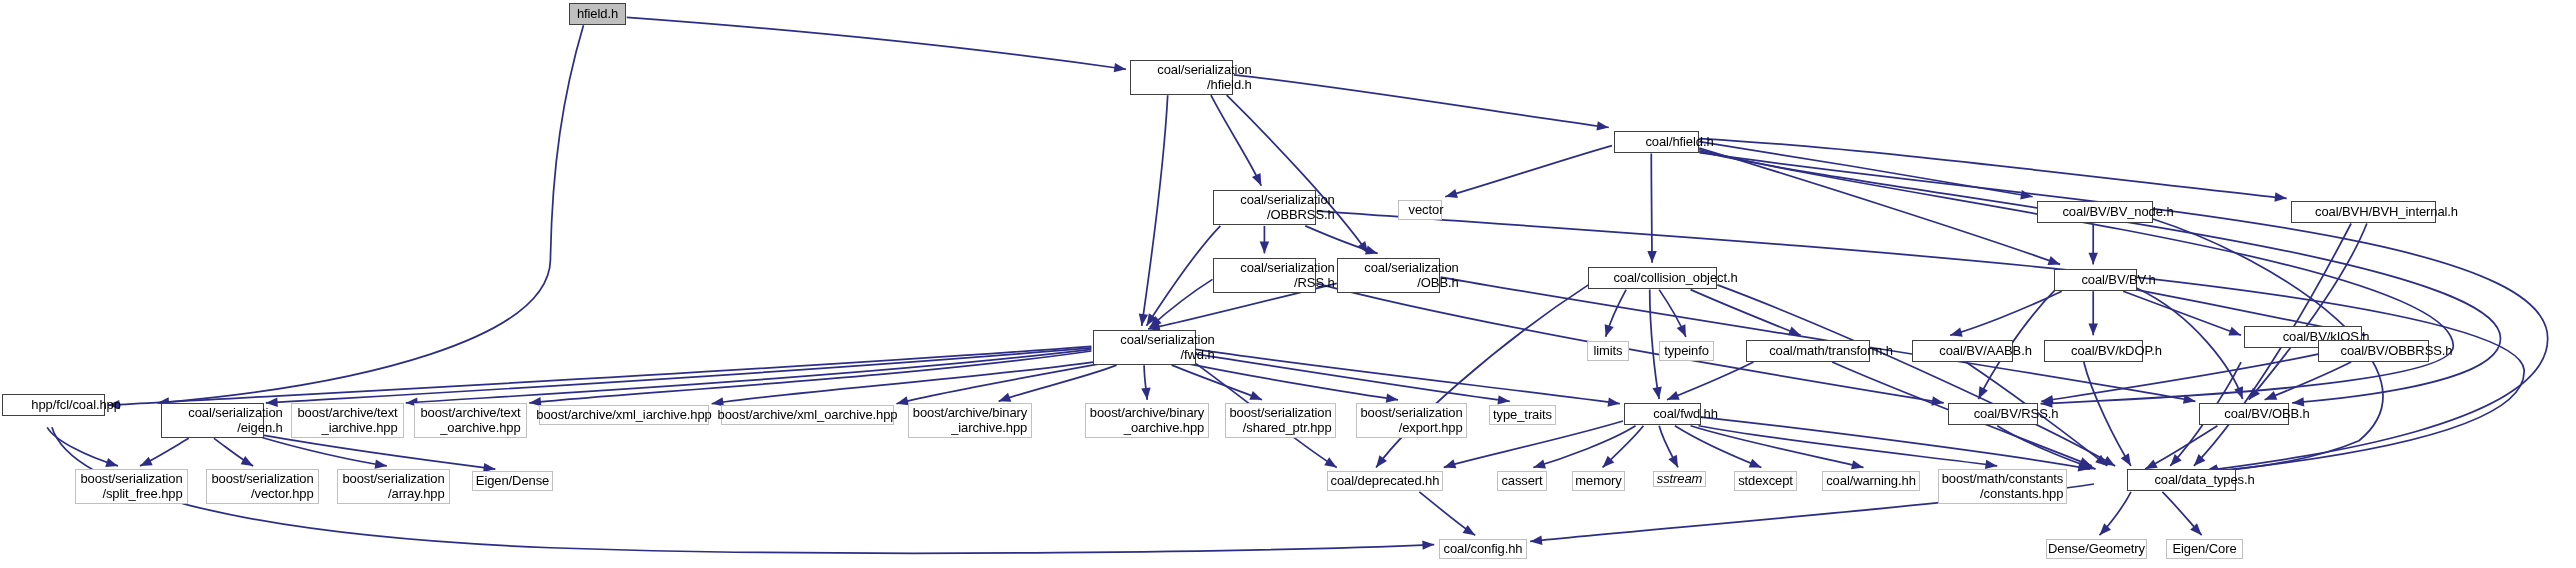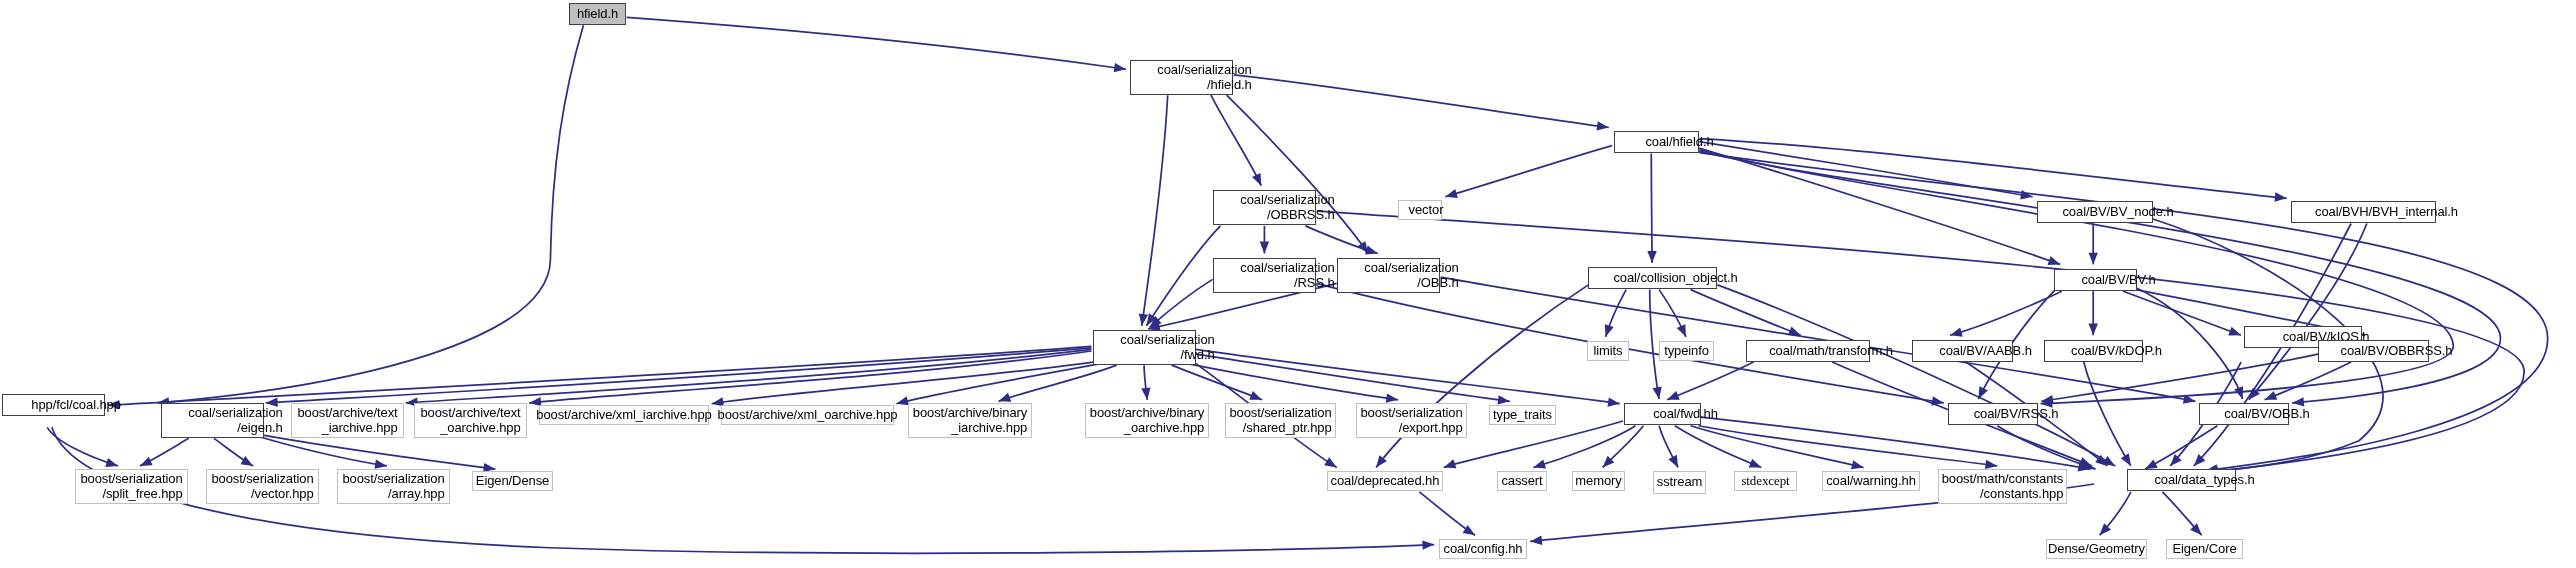--- a/index.html
+++ b/index.html
@@ -422,22 +422,22 @@
       <div class="node-box" style="left: 75px; top: 469px; width: 113px; height: 35px;">boost/serialization
 /split_free.hpp</div>
       <div class="node-box" style="left: 206px; top: 469px; width: 113px; height: 35px;">boost/serialization
 /vector.hpp</div>
       <div class="node-box" style="left: 337px; top: 469px; width: 113px; height: 35px;">boost/serialization
 /array.hpp</div>
       <div class="node-box" style="left: 472px; top: 471px; width: 81px; height: 20.4px;">Eigen/Dense</div>
       <div class="node-box" style="left: 1327px; top: 471px; width: 116px; height: 20.4px;">coal/deprecated.hh</div>
       <div class="node-box" style="left: 1497px; top: 471px; width: 50px; height: 20.4px;">cassert</div>
       <div class="node-box" style="left: 1572px; top: 471px; width: 53px; height: 20.4px;">memory</div>
-      <div class="node-box" style="left: 1653px; top: 471px; width: 53px; height: 23px;">sstream</div>
-      <div class="node-box" style="left: 1734px; top: 471px; width: 63px; height: 20.4px; font-family: Liberation Serif, serif;">stdexcept</div>
+      <div class="node-box" style="left: 1653px; top: 471px; width: 53px; height: 16px; font-style: italic;">sstream</div>
+      <div class="node-box" style="left: 1734px; top: 471px; width: 63px; height: 20.4px;">stdexcept</div>
       <div class="node-box" style="left: 1822px; top: 471px; width: 98px; height: 20.4px;">coal/warning.hh</div>
       <div class="node-box" style="left: 1938px; top: 469px; width: 129px; height: 35px;">boost/math/constants
 /constants.hpp</div>
       <div class="node-box hl" style="left: 2094px; top: 469px; width: 109px; height: 22px; margin-left: 33px;">coal/data_types.h</div>
       <div class="node-box" style="left: 2046px; top: 539px; width: 101px; height: 20.4px;">Dense/Geometry</div>
       <div class="node-box" style="left: 2166px; top: 539px; width: 77px; height: 20.4px;">Eigen/Core</div>
       <div class="node-box" style="left: 1439px; top: 539px; width: 88px; height: 20.4px;">coal/config.hh</div>
     </div>
 </div>
 

